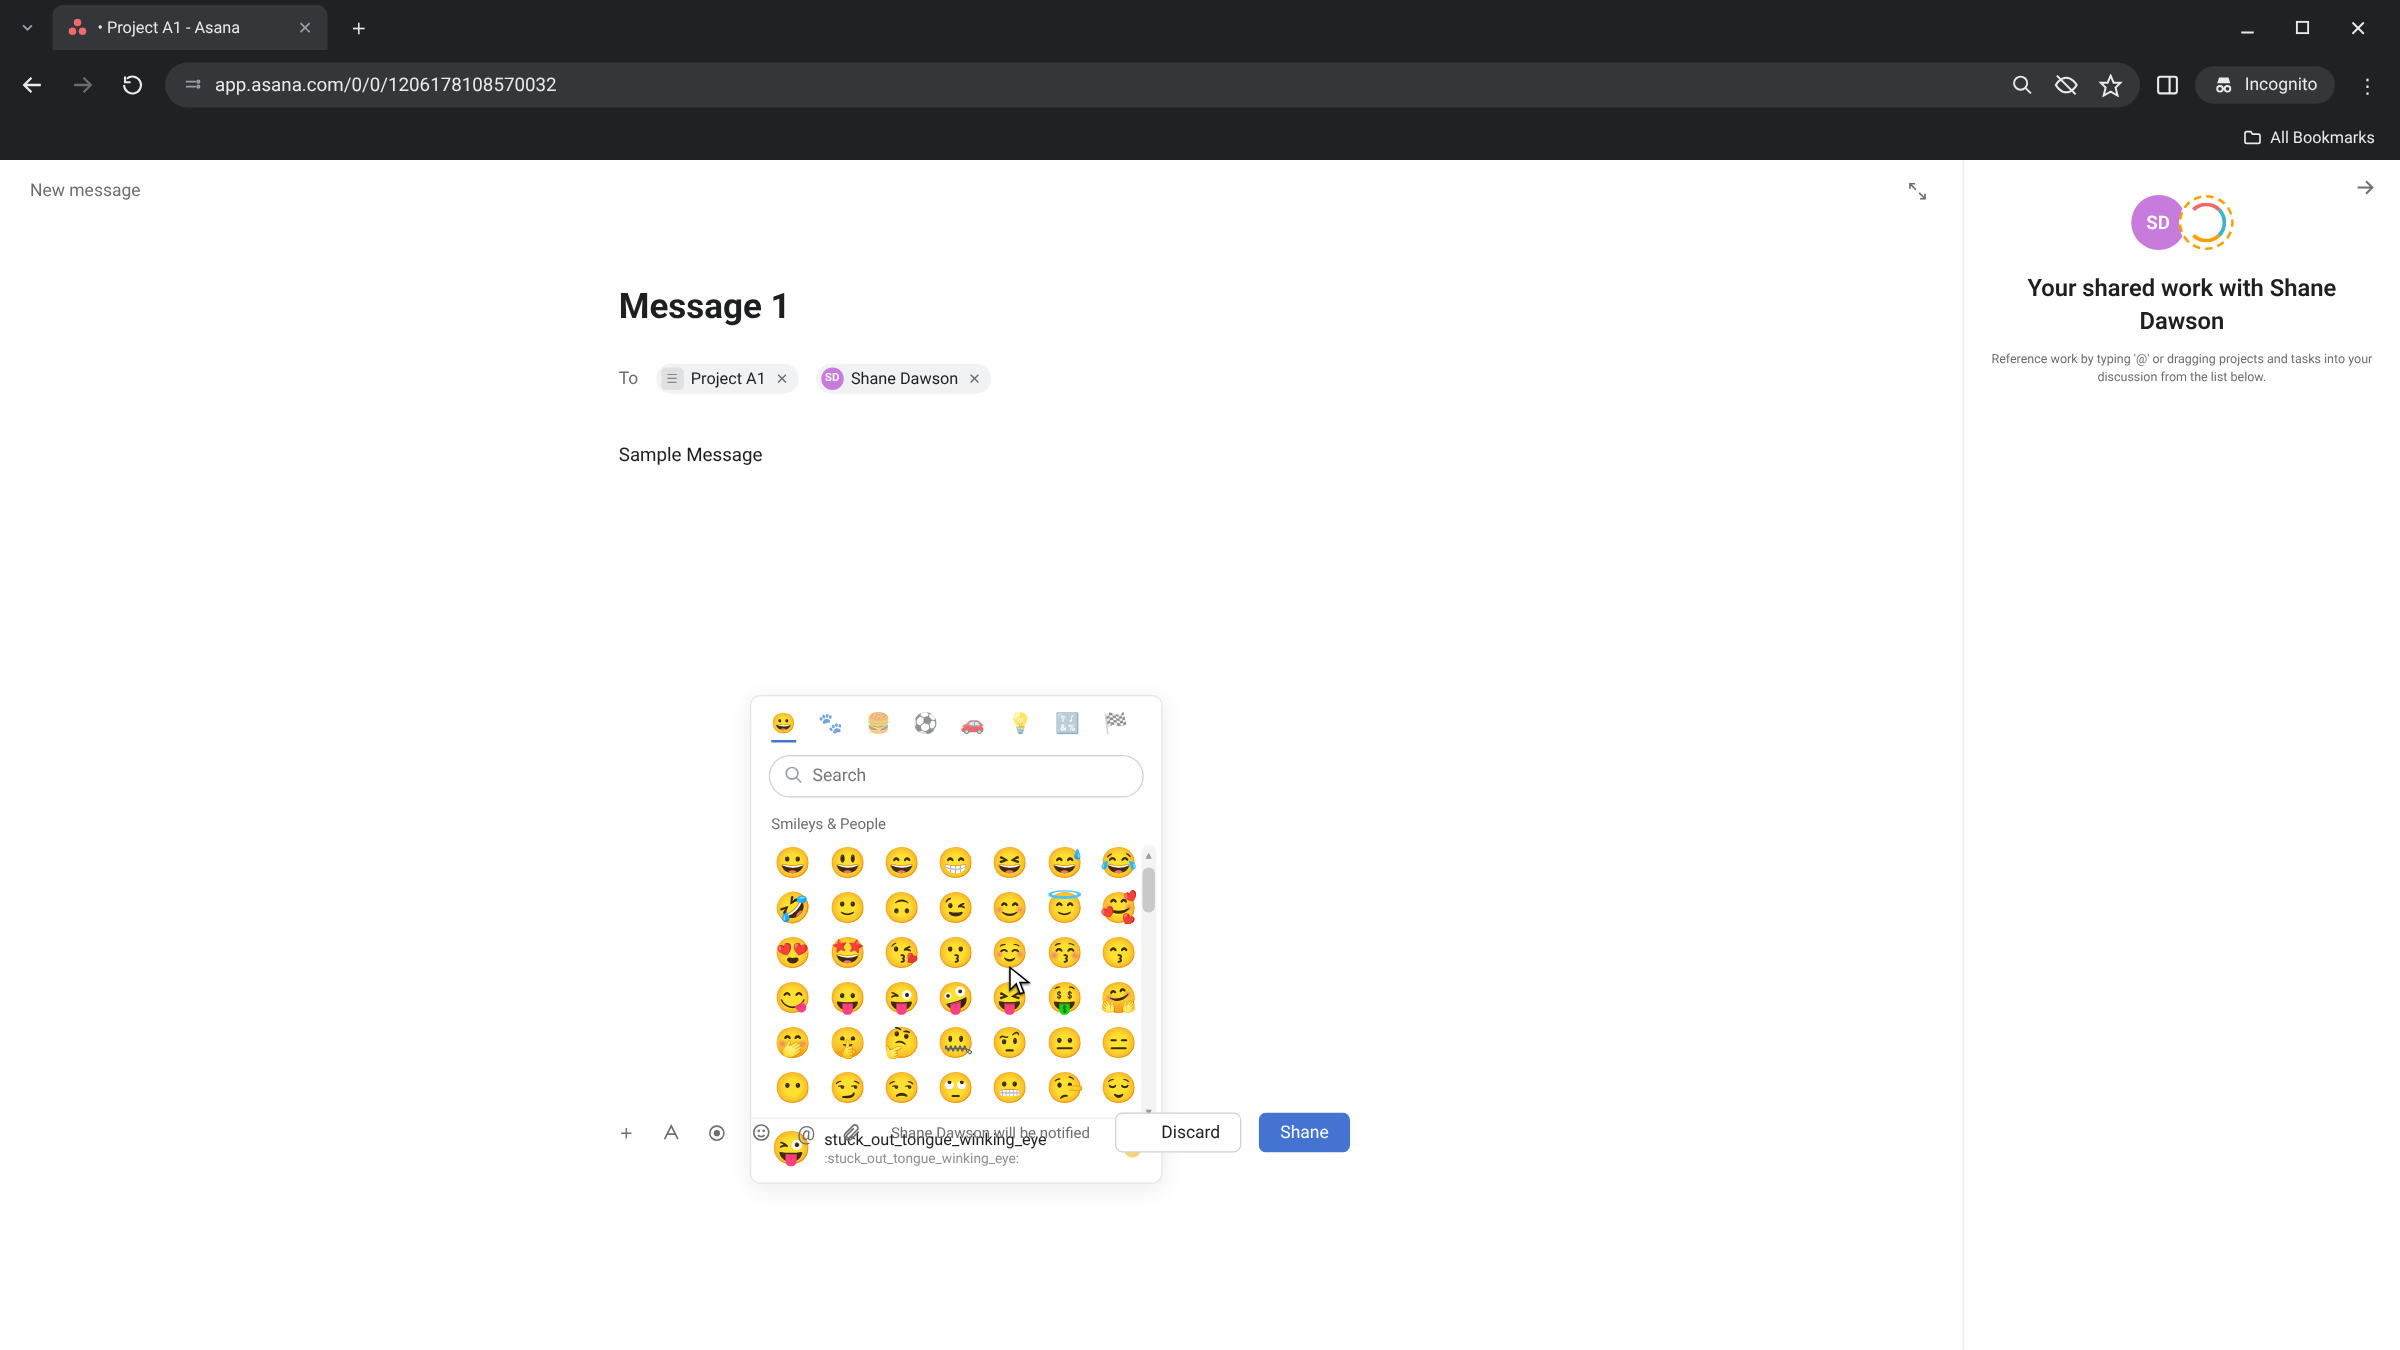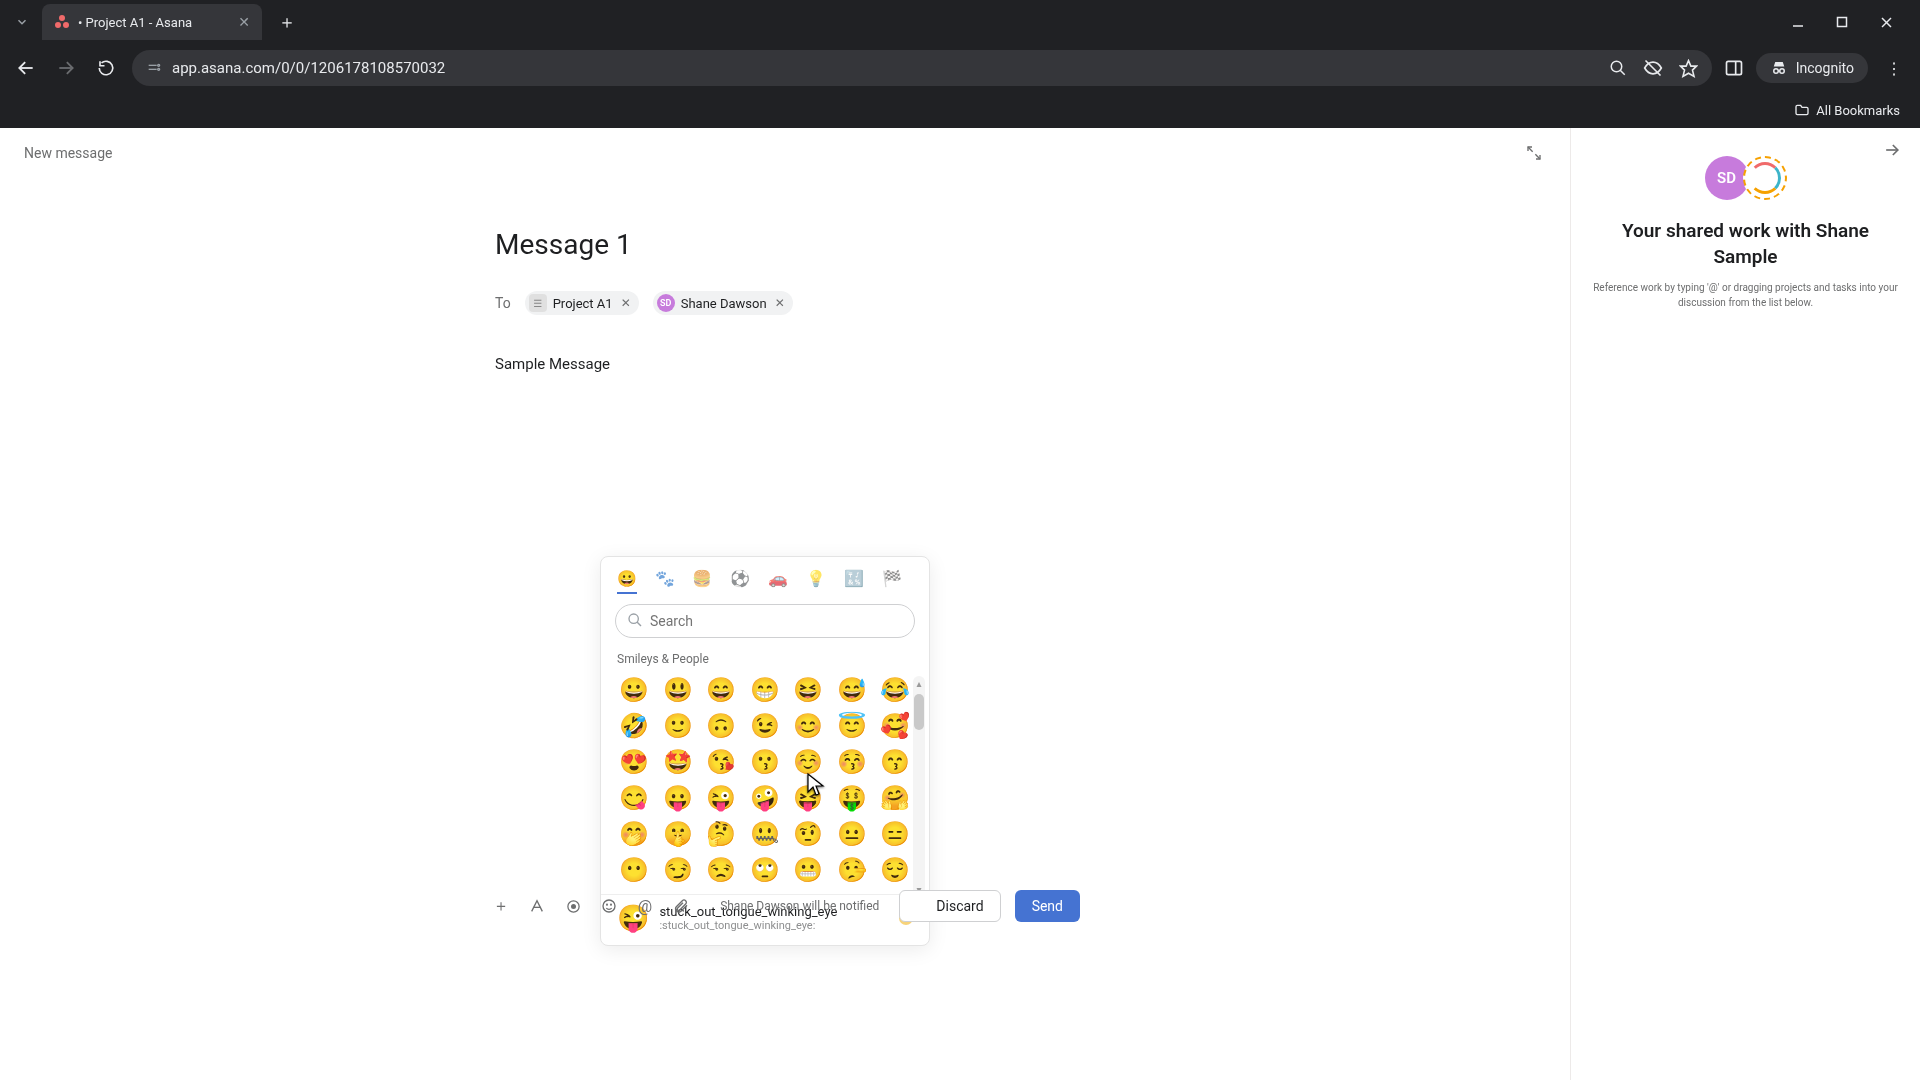--- a/index.html
+++ b/index.html
@@ -30,21 +30,21 @@
 .bookmarks-row { display:flex; justify-content:flex-end; align-items:center; height:36px; padding:0 20px; color:#e8eaed; font-size:13px; gap:6px;}
 
 
 .app { position: relative; width: 1920px; height: calc(1080px - 128px); background:#fff; }
 .main { position:absolute; left:0; top:0; right:350px; bottom:0; }
 .header-bar { height:50px; display:flex; align-items:center; padding:0 24px; font-size:14px; color:#6d6e6f; }
 .header-bar .sp { margin-left:auto; display:flex; gap:8px;}
 .collapse-icon { width:24px; height:24px; color:#6d6e6f; display:flex; align-items:center; justify-content:center; cursor:pointer;}
 
 .compose { position:absolute; left:495px; top:100px; width:700px;}
-.msg-title { font-size:28px; font-weight:400; color:#1e1f21; margin-bottom:30px;}
+.msg-title { font-size:28px; font-weight:700; color:#1e1f21; margin-bottom:30px;}
 .to-row { display:flex; align-items:center; gap:14px; font-size:14px; color:#6d6e6f; margin-bottom:40px;}
 .chip { display:inline-flex; align-items:center; gap:6px; background:#f1f2f3; border-radius:12px; padding:3px 8px 3px 4px; font-size:13px; color:#1e1f21;}
 .chip .chip-ic { width:18px; height:18px; border-radius:4px; background:#e0e0e0; display:flex; align-items:center; justify-content:center; font-size:10px; color:#888;}
 .chip .chip-av { width:18px; height:18px; border-radius:50%; background:#c77bdc; color:#fff; font-size:9px; display:flex; align-items:center; justify-content:center; font-weight:600;}
 .chip .x { color:#6d6e6f; cursor:pointer; font-size:12px; margin-left:2px;}
 .body-text { font-size:15px; color:#1e1f21; }
 
 
 .emoji-picker { position:absolute; left:600px; top:428px; width:330px; background:#fff; border:1px solid #e4e4e4; border-radius:8px; box-shadow:0 4px 20px rgba(0,0,0,0.08); padding:12px 0 8px 0;}
 .emoji-cats { display:flex; gap:18px; padding:0 16px 10px 16px; color:#6d6e6f;}
@@ -354,36 +354,36 @@
           </svg>
         </span>
       <span class="mini-ic">@</span>
       <span class="mini-ic">
           <svg width="16" height="16" viewBox="0 0 24 24" fill="none" stroke="#6d6e6f" stroke-width="2">
             <path d="M21 11l-9 9a5 5 0 0 1-7-7l9-9a3.5 3.5 0 0 1 5 5l-9 9a2 2 0 0 1-3-3l8-8"></path>
           </svg>
         </span>
       <span class="notify-text">Shane Dawson will be notified</span>
       <button class="btn discard">Discard</button>
-      <button class="btn send">Send</button>
+      <button class="btn send">Shane</button>
     </div>
   </div>
 
   <div class="sidebar">
     <span class="sb-close">
       <svg width="20" height="20" viewBox="0 0 24 24" fill="none" stroke="#6d6e6f" stroke-width="2">
           <polyline points="13 6 19 12 13 18"></polyline>
           <line x1="19" y1="12" x2="5" y2="12"></line>
         </svg>
     </span>
     <div class="sb-avatars">
       <div class="sb-av sd">SD</div>
       <div class="sb-av me"></div>
     </div>
-    <div class="sb-title">Your shared work with Shane Sample</div>
+    <div class="sb-title">Your shared work with Shane Dawson</div>
     <div class="sb-sub">Reference work by typing '@' or dragging projects and tasks into your discussion from the list below.</div>
   </div>
 
   <div class="cursor">
     <svg width="22" height="26" viewBox="0 0 22 26">
         <path d="M2 2 L2 20 L7 15 L10 23 L13 22 L10 14 L17 14 Z" fill="#fff" stroke="#000" stroke-width="1.2"></path>
       </svg>
   </div>
 </div>
 

